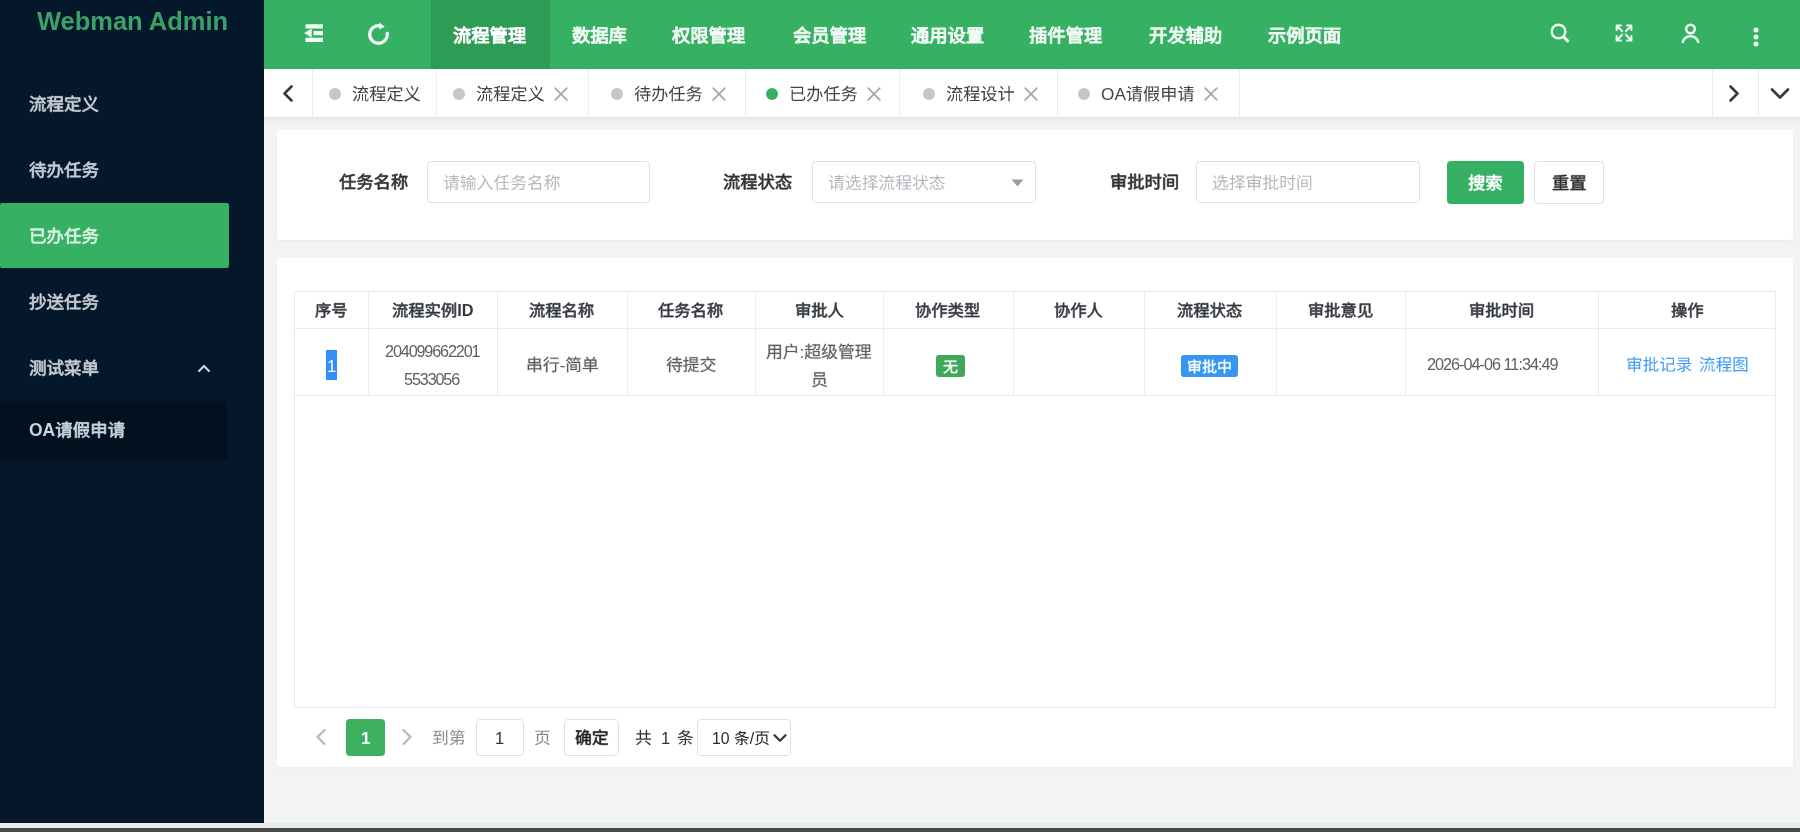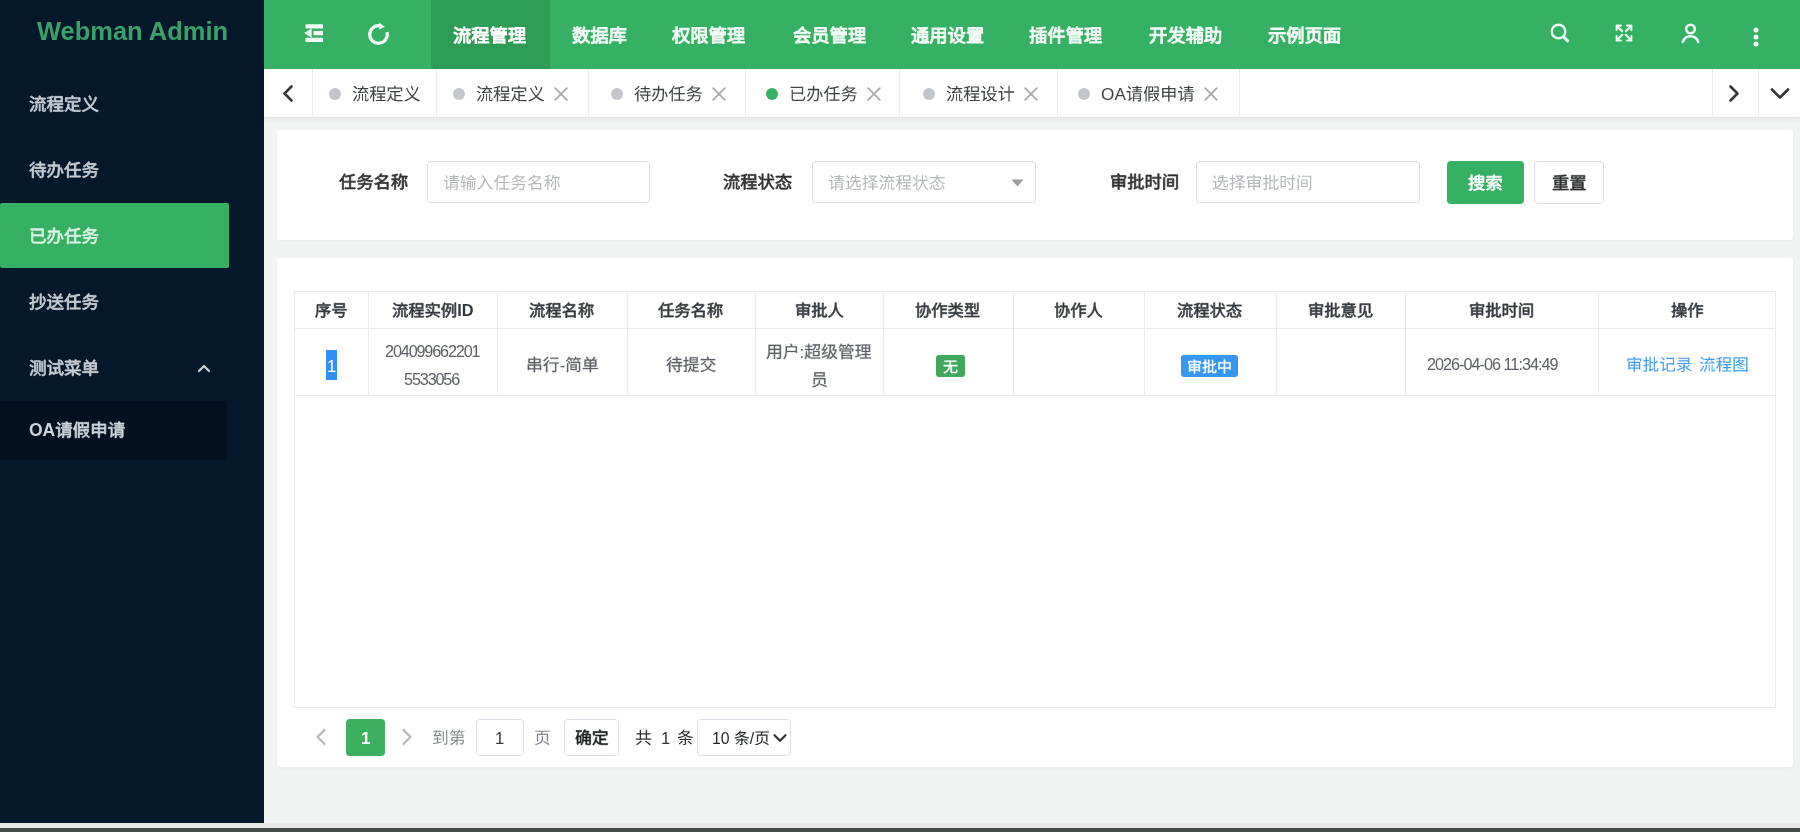--- a/index.html
+++ b/index.html
@@ -85,21 +85,21 @@
       <path id="c56fe" d="M38 60C46 62 56 65 61 68L64 63C59 60 49 57 41 56ZM28 73C41 74 59 78 68 82L72 76C62 73 44 69 31 68ZM8 8V96H16V92H84V96H92V8ZM16 85V15H84V85ZM41 17C36 25 28 33 19 38C21 39 23 42 24 43C28 41 31 38 34 36C37 39 40 42 44 45C36 49 26 52 17 53C19 55 20 58 21 60C31 57 41 54 51 48C59 53 69 56 78 58C79 57 81 54 82 53C74 51 65 48 57 45C64 40 71 34 75 27L71 25L70 25H44C45 23 46 21 48 19ZM38 32 38 31H64C61 35 56 38 51 42C46 39 41 35 38 32Z"></path>
       <path id="c5230" d="M64 13V73H71V13ZM84 6V84C84 86 83 86 82 86C80 87 74 87 69 86C70 88 71 92 71 94C79 94 84 94 87 92C90 91 91 89 91 84V6ZM6 84 8 91C21 88 40 85 58 81L58 75L36 79V63H56V56H36V46H29V56H10V63H29V80ZM12 44C14 43 18 43 49 40C51 42 52 44 53 46L58 42C56 36 49 27 43 20L38 24C40 27 43 30 45 34L20 36C24 30 28 24 31 17H58V11H7V17H23C20 24 16 31 14 33C12 35 11 37 9 37C10 39 11 42 12 44Z"></path>
       <path id="c7b2c" d="M17 48C16 55 14 64 13 70H40C32 79 19 86 7 90C9 92 11 94 12 96C24 91 37 83 46 73V96H53V70H82C81 79 80 83 79 84C78 85 77 85 75 85C73 85 68 85 64 85C65 87 66 90 66 92C71 92 76 92 78 92C81 92 83 91 85 89C87 87 89 81 90 67C90 66 90 64 90 64H53V54H87V32H13V39H46V48ZM23 54H46V64H22ZM53 39H80V48H53ZM21 4C18 13 12 22 5 28C6 29 10 31 11 32C15 28 18 24 22 18H27C29 22 31 27 32 30L39 28C38 26 36 22 35 18H51V13H25C26 10 27 8 28 5ZM60 4C57 13 52 22 46 27C48 28 52 30 53 31C56 28 59 23 62 18H68C72 22 75 27 76 31L83 28C82 25 79 22 77 18H95V13H64C65 10 66 8 67 5Z"></path>
       <path id="c786e" d="M55 4C51 16 43 28 35 35C36 37 38 40 39 41C41 39 43 38 44 36V56C44 68 43 82 34 92C35 93 38 95 39 96C46 89 49 80 50 72H64V92H71V72H86V87C86 88 85 88 84 89C83 89 79 89 74 88C75 90 76 93 76 95C83 95 87 95 89 94C92 93 93 91 93 87V30H74C78 25 82 20 84 15L79 12L78 12H59C60 10 61 8 62 5ZM64 65H51C51 62 51 59 51 56V53H64ZM71 65V53H86V65ZM64 47H51V36H64ZM71 47V36H86V47ZM49 30H49C52 26 54 22 56 19H74C72 22 69 26 66 30ZM6 9V16H18C15 32 10 46 4 55C5 57 6 61 7 63C9 61 10 58 12 55V91H19V83H36V40H19C21 33 23 24 25 16H39V9ZM19 47H30V77H19Z"></path>
       <path id="c5171" d="M59 73C68 80 80 90 86 96L94 91C87 85 74 76 65 69ZM33 69C27 77 16 86 6 91C8 92 11 94 12 96C22 90 34 81 41 72ZM9 25V32H28V56H5V64H96V56H72V32H92V25H72V5H64V25H36V5H28V25ZM36 56V32H64V56Z"></path>
       <path id="c6761" d="M30 70C25 76 16 83 10 87C11 88 13 91 15 92C21 88 31 80 36 72ZM63 74C70 79 78 87 82 93L88 88C84 83 75 75 68 70ZM67 20C62 25 57 29 50 33C44 30 38 25 34 20L35 20ZM38 4C33 13 22 23 7 30C9 32 12 34 13 36C19 33 25 29 29 25C33 29 38 33 43 37C31 43 17 46 4 48C5 50 6 53 7 55C22 52 37 48 50 41C62 48 76 52 92 54C93 52 95 49 96 47C82 46 69 42 57 37C66 31 73 24 78 16L73 13L72 13H40C43 11 44 8 46 5ZM46 49V59H15V66H46V88C46 89 46 89 45 89C44 89 40 89 36 89C37 91 38 94 38 96C44 96 48 96 50 94C53 93 54 92 54 88V66H85V59H54V49Z"></path>
     </defs>
   </svg>
 <div class="abs" style="left:0;top:0;width:1800px;height:832px;background:#f2f3f3;overflow:hidden">
     <div class="abs" style="left:0;top:0;width:264px;height:823px;background:#05182b"></div>
-    <div class="abs" style="left:37px;top:18px;line-height:0;will-change:transform">
+    <div class="abs" style="left:37px;top:8px;line-height:0;will-change:transform">
       <svg width="192.7" height="25.5" viewBox="0 0 756 100" fill="#3aa268" style="display:block">
         <text x="0" y="88" font-size="100" font-family="Liberation Sans, sans-serif" font-weight="bold" stroke="none">Webman Admin</text>
       </svg>
     </div>
     <div class="abs" style="left:0;top:203px;width:229px;height:65px;background:#36b164;border-radius:2px"></div>
     <div class="abs" style="left:0;top:401px;width:227px;height:59px;background:#03101f"></div>
     <div style="position:absolute;left:29.0px;top:95.2px;line-height:0;will-change:transform">
       <svg width="70.0" height="17.5" viewBox="0 0 400 100" fill="#c7ced6" stroke="#c7ced6" stroke-width="5" stroke-linejoin="round" style="display:block">
         <use href="#c6d41" x="0"></use>
         <use href="#c7a0b" x="100"></use>

